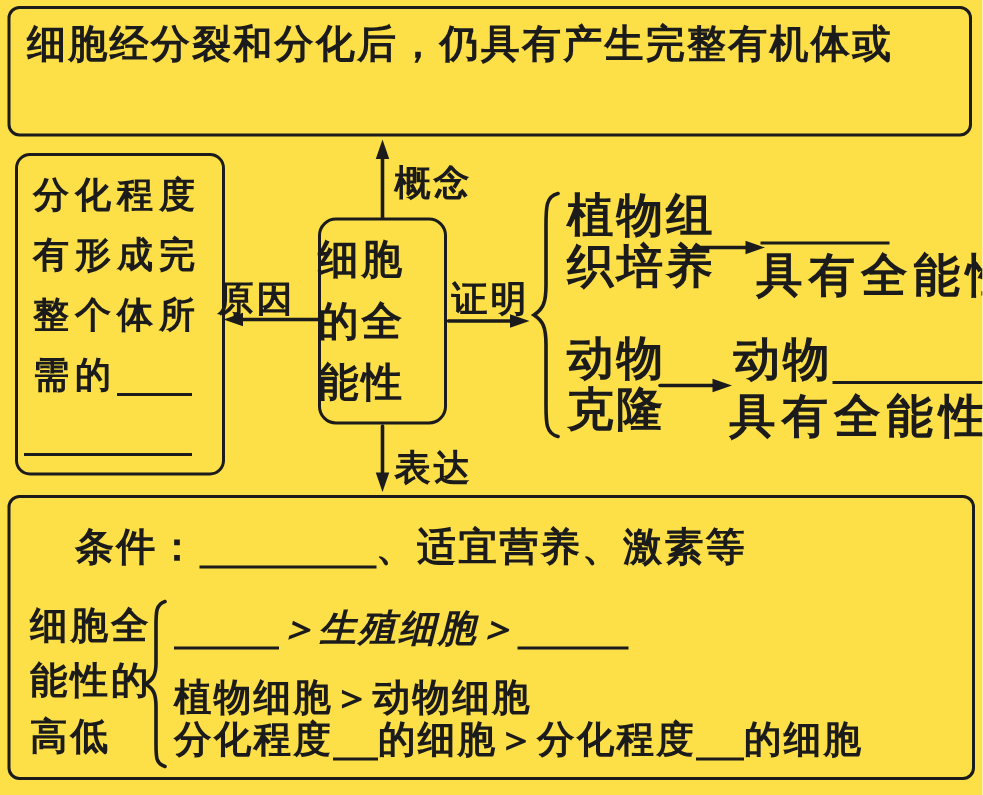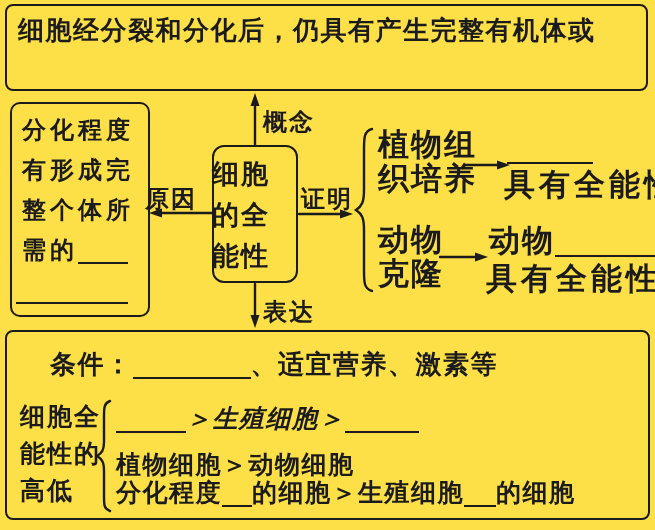--- a/index.html
+++ b/index.html
@@ -131,15 +131,15 @@
   </div>
 
   <svg style="left:95px; top:399px;" width="18" height="114">
     <path class="stroke" d="M15 2 C9 4 9 9 9 18 L9 43 C9 51 7 54 2 57 C7 60 9 63 9 72 L9 97 C9 106 9 110 15 112"></path>
   </svg>
 
   <div class="txt expr-txt" style="left:116px; top:402px;font-style:italic;"><span class="blank" style="width:70px"></span><span>＞生殖细胞＞</span><span class="blank" style="width:74px"></span></div>
 
   <div class="txt expr-txt" style="left:116px; top:448px;">植物细胞＞动物细胞</div>
 
-  <div class="txt expr-txt" style="left:116px; top:476px;"><span>分化程度</span><span class="blank" style="width:30px"></span><span>的细胞＞生殖细胞</span><span class="blank" style="width:32px"></span><span>的细胞</span></div>
+  <div class="txt expr-txt" style="left:116px; top:476px;"><span>分化程度</span><span class="blank" style="width:30px"></span><span>的细胞＞分化程度</span><span class="blank" style="width:32px"></span><span>的细胞</span></div>
 
 </div>
 
 </body></html>

